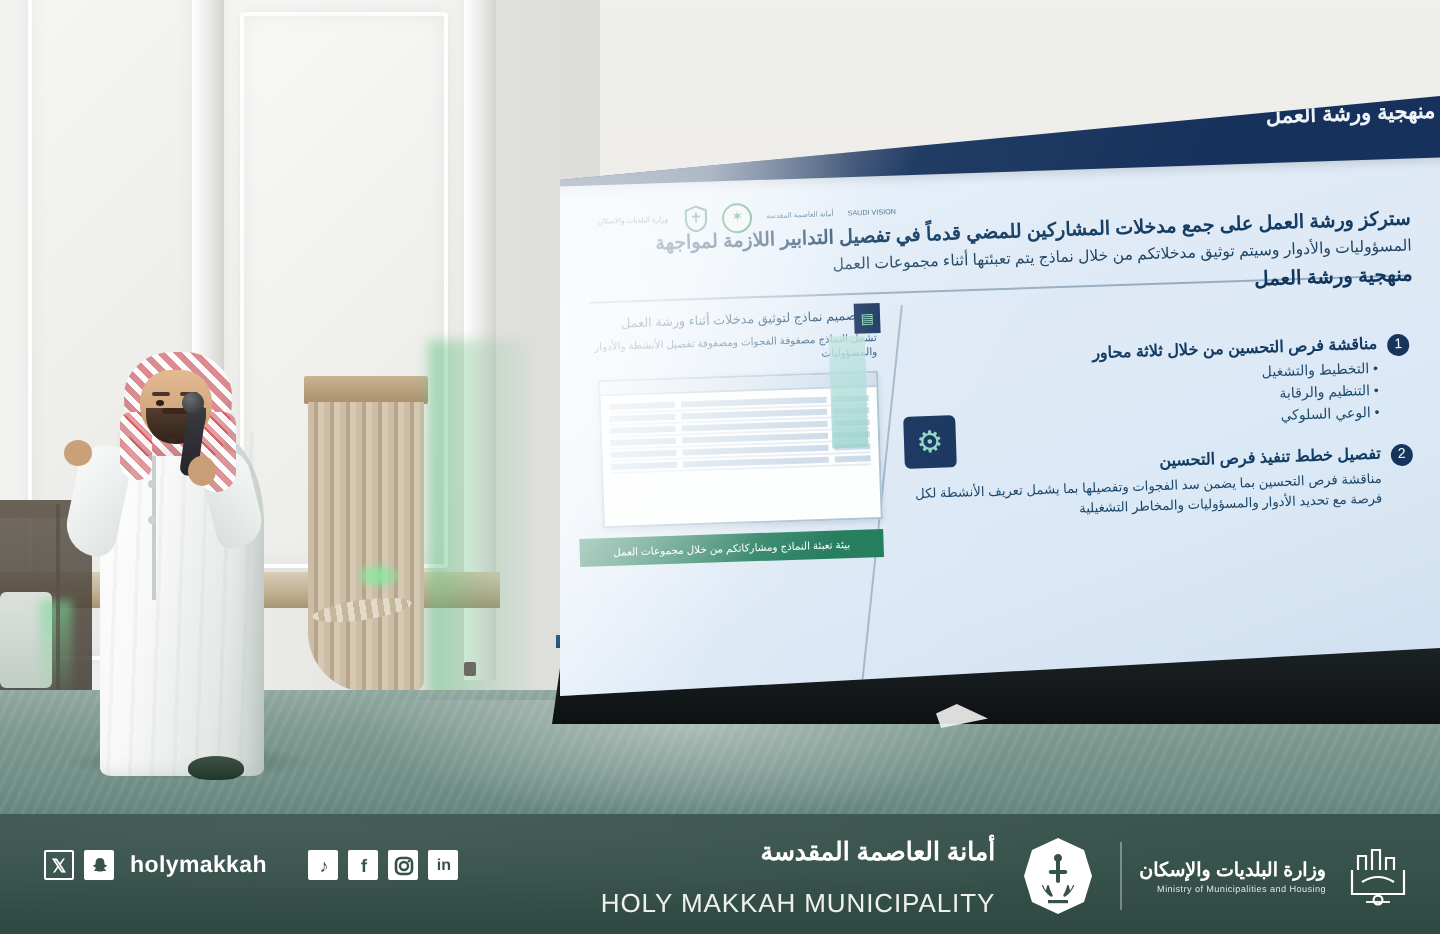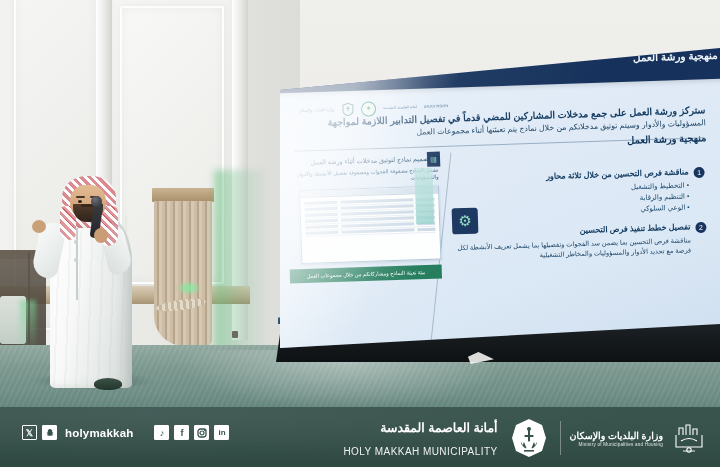--- a/index.html
+++ b/index.html
@@ -208,21 +208,21 @@
      background:radial-gradient(ellipse at 20% 10%,rgba(255,255,255,.35),rgba(255,255,255,0) 60%);}
   .social{position:absolute;left:22px;top:18px;display:flex;align-items:center;gap:5px;}
   .sq{width:15px;height:15px;border:1.4px solid #fff;display:flex;align-items:center;
      justify-content:center;color:#fff;font-size:9px;font-weight:bold;border-radius:1px;}
   .sq.fill{background:#fff;color:#37514b;}
   .handle{color:#fff;font-size:11.5px;font-weight:bold;letter-spacing:.2px;margin:0 3px;}
   .gap{width:8px;}
   .f-right{position:absolute;right:14px;top:10px;display:flex;align-items:center;gap:9px;}
   .mk-txt{text-align:right;color:#fff;direction:rtl;}
   .mk-ar{font-size:12.5px;font-weight:bold;letter-spacing:.2px;}
-  .mk-en{font-size:10px;letter-spacing:.45px;opacity:.92;direction:ltr;margin-top:11px;}
+  .mk-en{font-size:13px;letter-spacing:.45px;opacity:.92;direction:ltr;margin-top:11px;}
   .mk-mark{width:44px;height:42px;display:flex;align-items:center;justify-content:center;}
   .vb-txt{text-align:right;color:#fff;direction:rtl;}
   .vb-ar{font-size:9.5px;font-weight:bold;}
   .vb-en{font-size:4.6px;opacity:.85;direction:ltr;margin-top:1px;letter-spacing:.2px;}
   .vb-mark{width:34px;height:34px;display:flex;align-items:center;justify-content:center;}
   .divider{width:1px;height:34px;background:rgba(255,255,255,.35);}
 </style>
 </head>
 <body>
 

